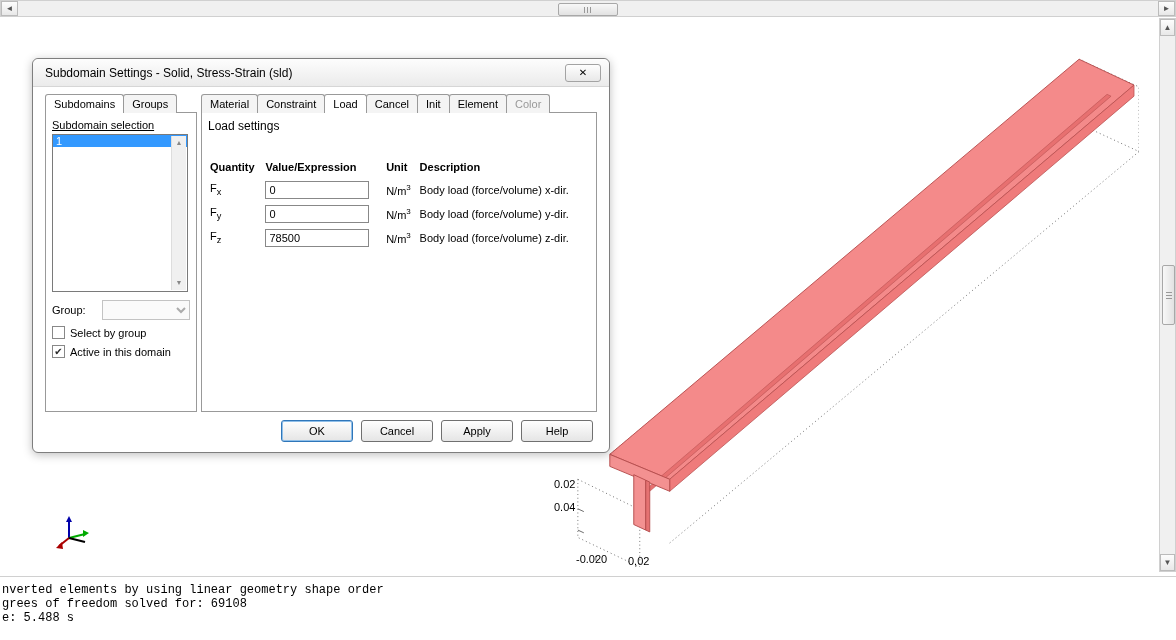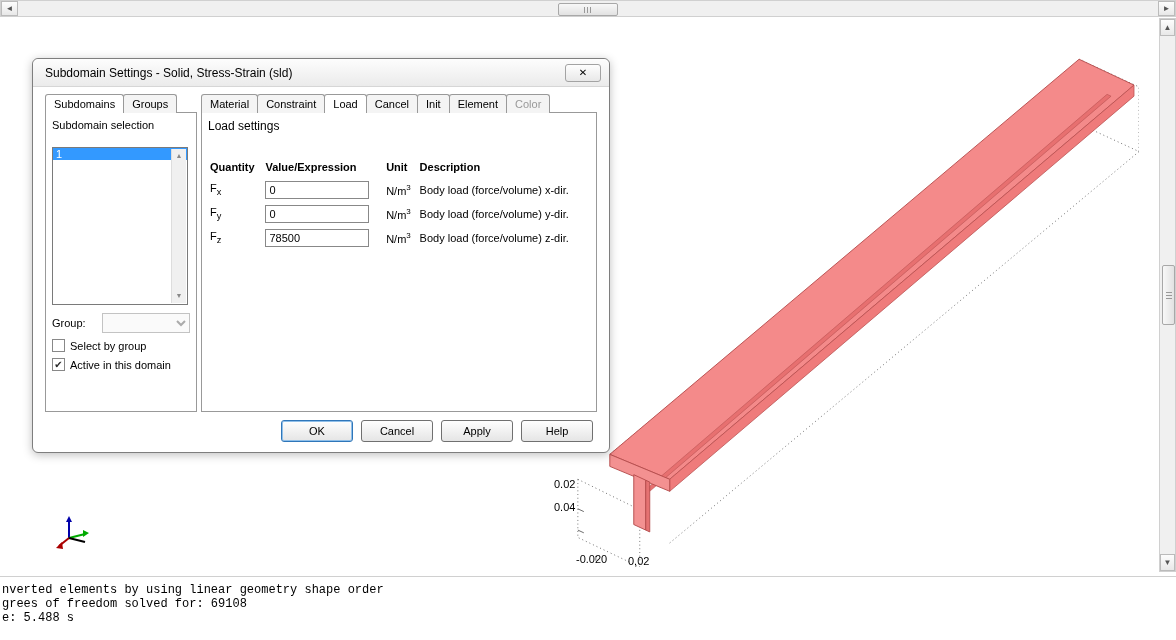--- a/index.html
+++ b/index.html
@@ -149,21 +149,21 @@
     position: relative;
   }
   .tab.disabled { color: #999; }
   .pane-box {
     border: 1px solid #999;
     padding: 6px;
     background: #fff;
   }
   .left-pane .pane-box { height: 300px; }
   .right-pane .pane-box { height: 300px; }
-  .sec-label { font-size: 11px; margin-bottom: 16px; }
+  .sec-label { font-size: 11px; margin-bottom: 3px; text-decoration: underline; }
   .listbox {
     border: 1px solid #7a7a7a;
     background: #fff;
     height: 158px;
     width: 136px;
     position: relative;
   }
   .listbox .item {
     background: #3399ff;
     color: #fff;

